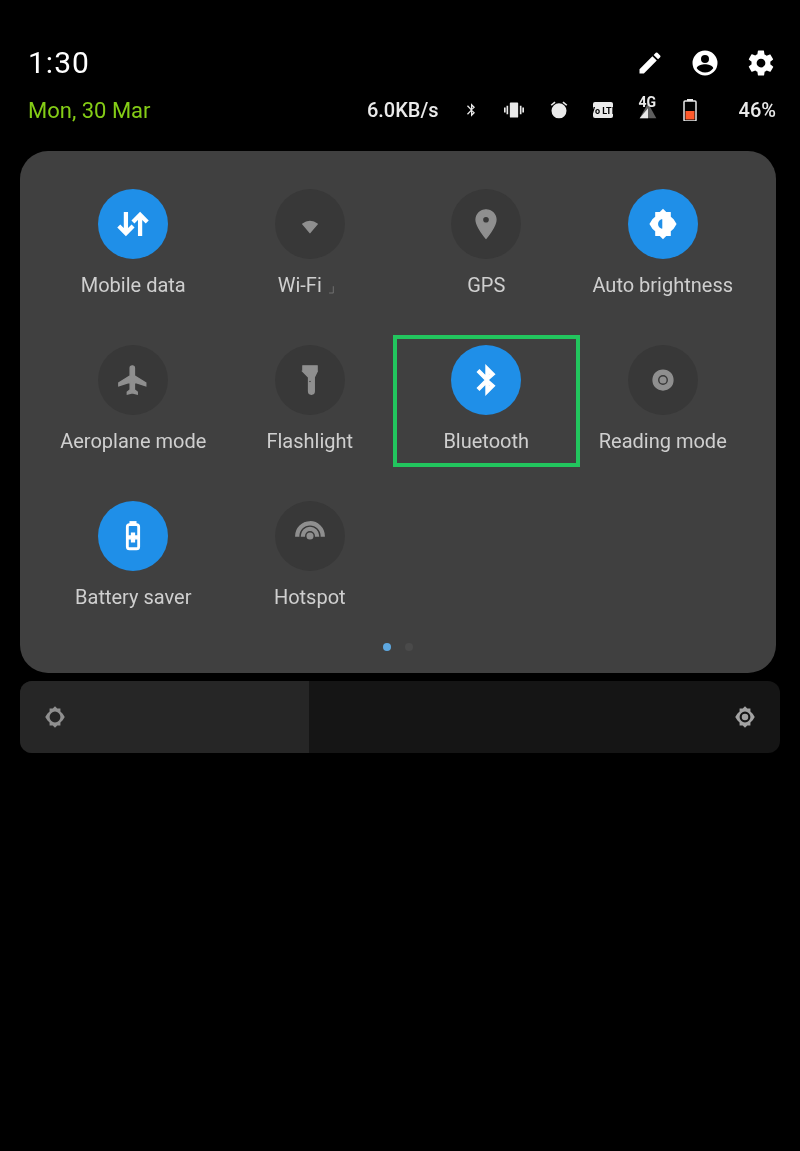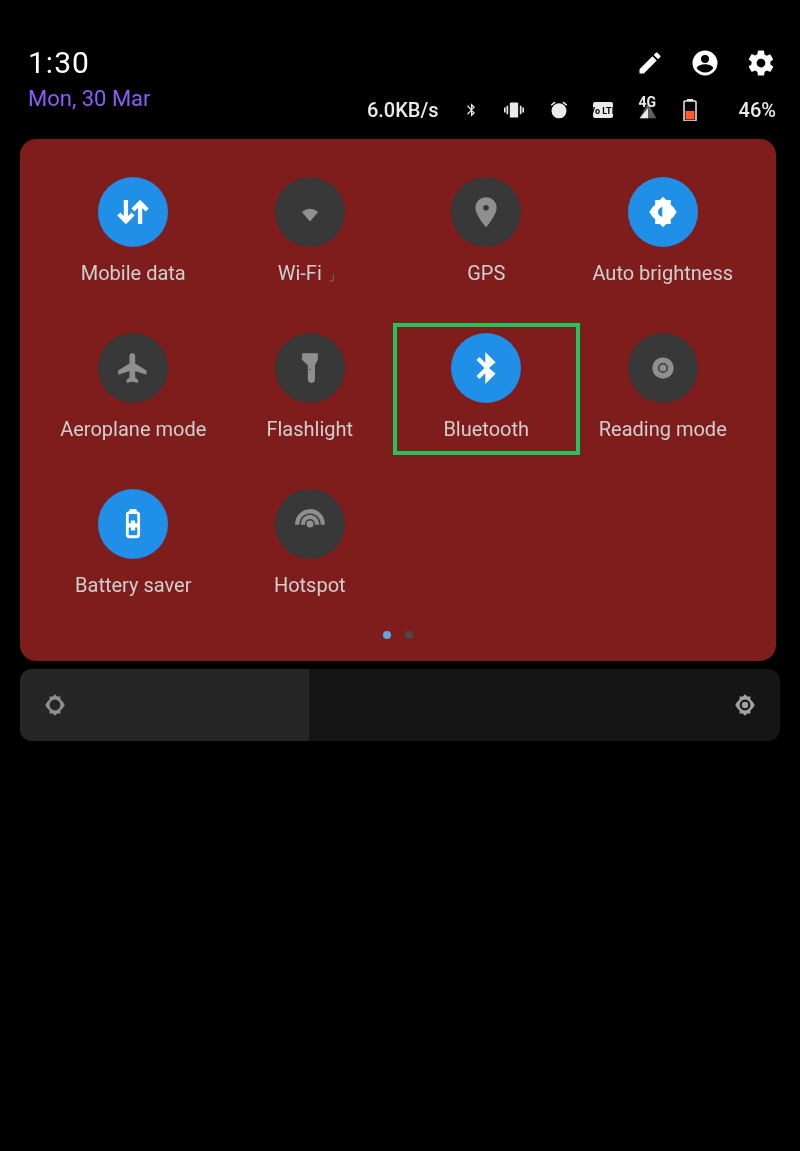--- a/index.html
+++ b/index.html
@@ -30,42 +30,42 @@
     .time {
       font-size: 30px;
       font-weight: 400;
       letter-spacing: 1px;
       color: #fff;
       line-height: 1;
     }
     .date {
       font-size: 22px;
       font-weight: 400;
-      color: #8b5cf6;
-      margin-top: 8px;
+      color: #84cc16;
+      margin-top: 20px;
     }
     .status-right {
       position: absolute;
       right: 24px;
       top: 98px;
       display: flex;
       align-items: center;
       gap: 24px;
       font-size: 20px;
       font-weight: 500;
       color: #eaeaea;
     }
     .status-ico { display: inline-flex; align-items: center; }
     .battery-text { margin-left: 18px; }
 
     
     .qs-panel {
       margin: 28px 24px 0 20px;
-      background: #7f1d1d;
-      border-radius: 16px;
+      background: #404040;
+      border-radius: 28px;
       padding: 38px 30px 22px 30px;
     }
     .qs-grid {
       display: grid;
       grid-template-columns: repeat(4, 1fr);
       row-gap: 48px;
       column-gap: 10px;
     }
     .qs-tile {
       display: flex;

